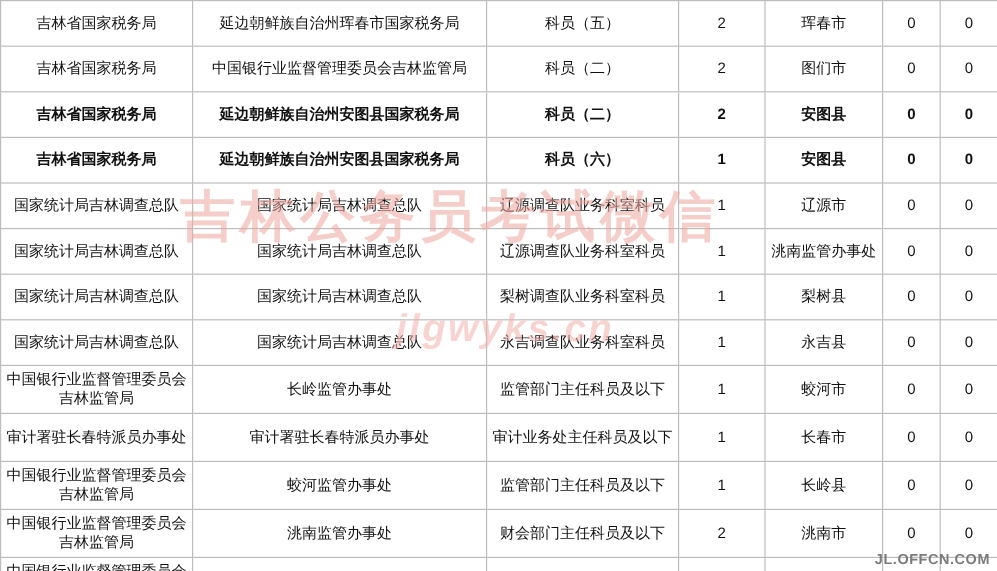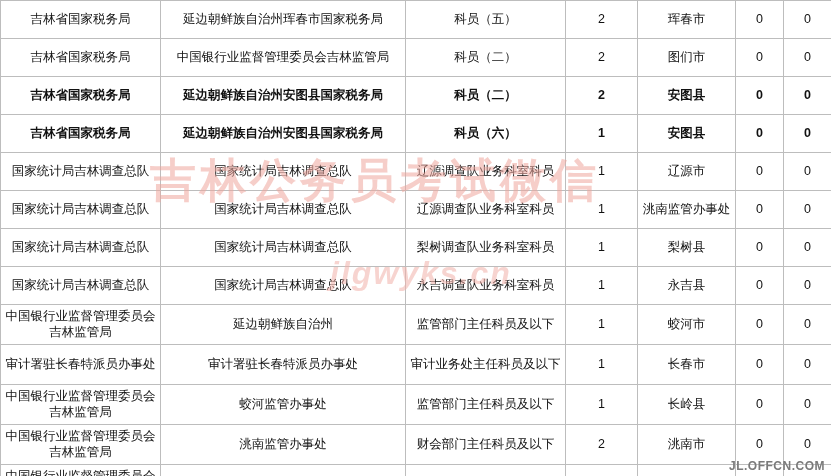--- a/index.html
+++ b/index.html
@@ -181,21 +181,21 @@
         <td>国家统计局吉林调查总队</td>
         <td>国家统计局吉林调查总队</td>
         <td>永吉调查队业务科室科员</td>
         <td>1</td>
         <td>永吉县</td>
         <td>0</td>
         <td>0</td>
       </tr>
       <tr class="r2">
         <td>中国银行业监督管理委员会吉林监管局</td>
-        <td>延边朝鲜族自治州</td>
+        <td>长岭监管办事处</td>
         <td>监管部门主任科员及以下</td>
         <td>1</td>
         <td>蛟河市</td>
         <td>0</td>
         <td>0</td>
       </tr>
       <tr class="r2">
         <td>审计署驻长春特派员办事处</td>
         <td>审计署驻长春特派员办事处</td>
         <td>审计业务处主任科员及以下</td>

